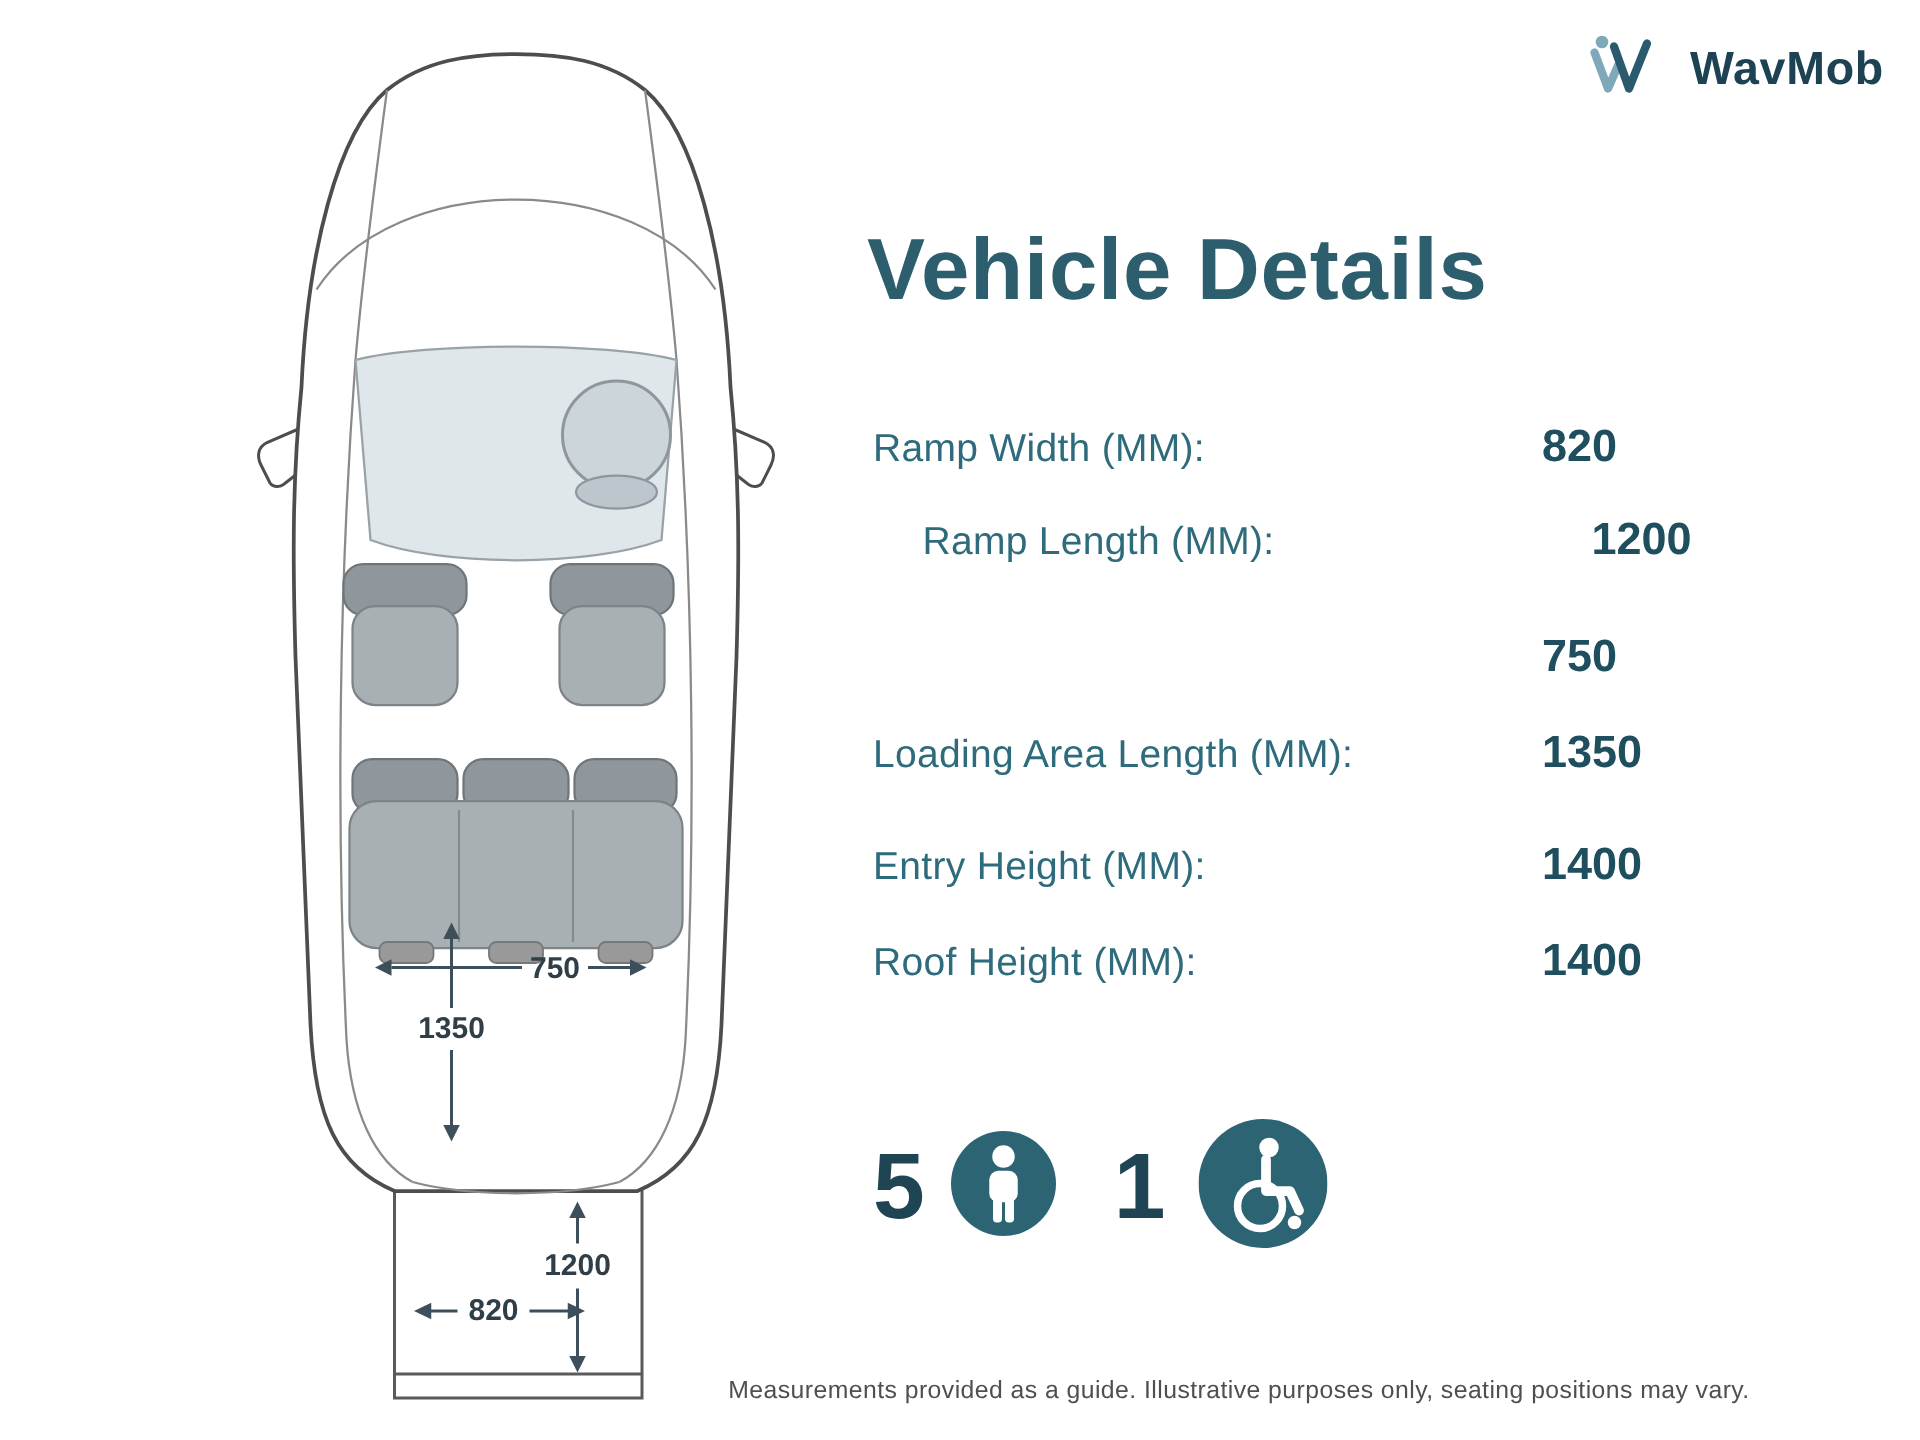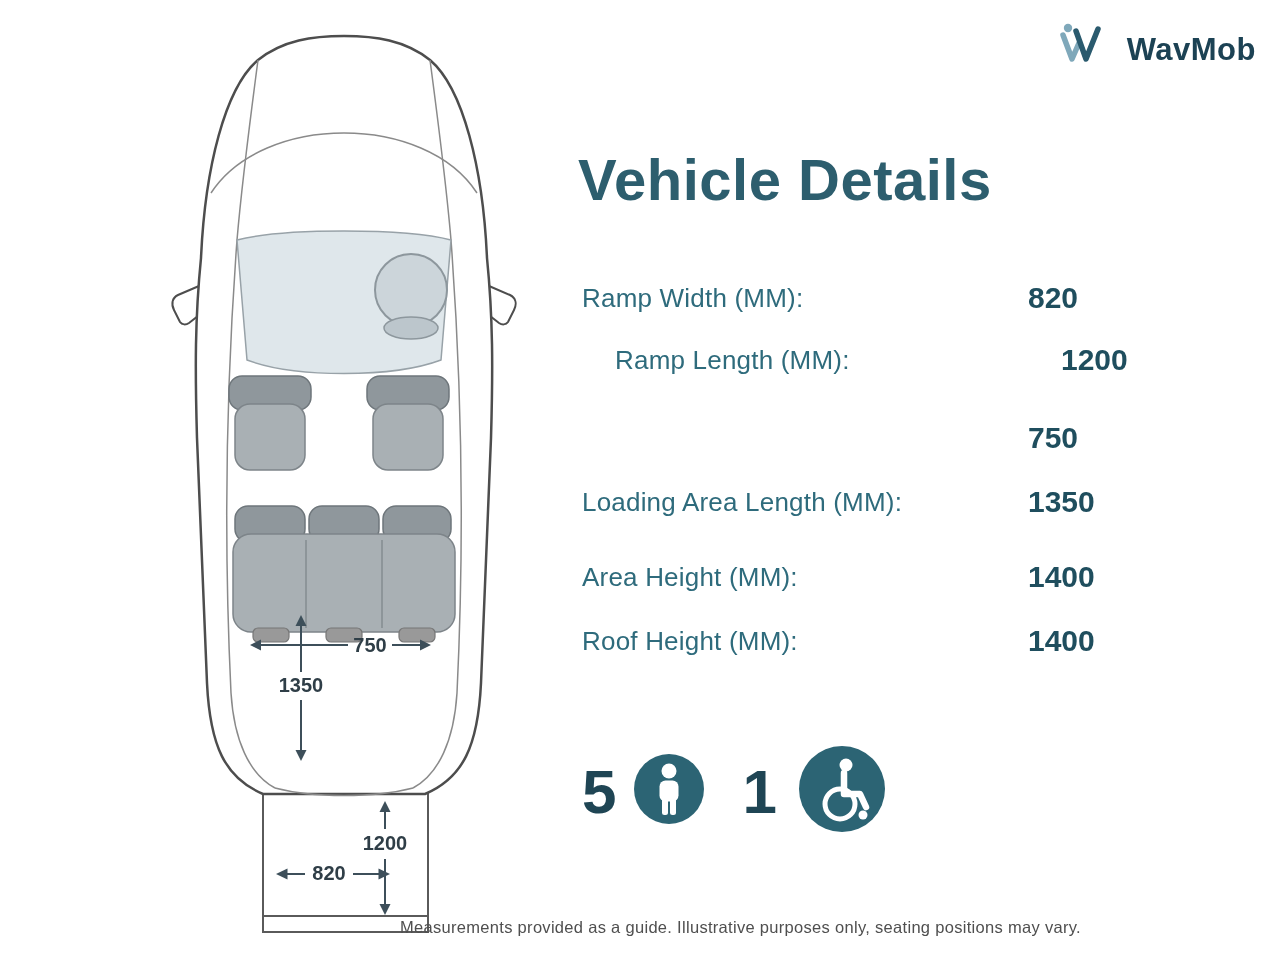--- a/index.html
+++ b/index.html
@@ -1,20 +1,20 @@
 <!DOCTYPE html>
 <html><head>
 <meta charset="utf-8">
 <style>
   * { box-sizing: border-box; }
   body { margin: 0; background: #fff; font-family: "Liberation Sans", sans-serif; }
   .page { position: relative; width: 1280px; height: 960px; overflow: hidden; background: #fff; }
 
   
-  .logo { position: absolute; top: 22px; right: 24px; display: flex; align-items: flex-end; gap: 22px; }
+  .logo { position: absolute; top: 22px; right: 24px; display: flex; align-items: center; gap: 22px; }
   .logo-text { font-size: 31px; font-weight: 700; color: #1c4254; letter-spacing: .5px; }
 
   
   .diagram { position: absolute; left: 163px; top: 28px; }
   .diagram svg text { font-size: 20px; font-weight: 600; fill: #2f3e47; text-anchor: middle; }
   .dim-line { stroke: #3d4f5a; stroke-width: 2; }
   .dim-head { fill: #3d4f5a; }
 
   
   .title { position: absolute; left: 578px; top: 146px; font-size: 58px; font-weight: 800;
@@ -25,21 +25,21 @@
   .spec-row .value { position: absolute; left: 446px; font-size: 30px; font-weight: 700; color: #1f4e5e; }
   .m18 { margin-bottom: 18px; } .m34 { margin-bottom: 34px; margin-left: 33px; }
   .m20 { margin-bottom: 20px; } .m42 { margin-bottom: 31px; }
 
   
   .capacity { position: absolute; left: 582px; top: 746px; height: 90px; display: flex; align-items: center; }
   .cap-num { font-size: 62px; font-weight: 700; color: #1f4554; }
   .cap-gap-s { width: 18px; } .cap-gap-l { width: 38px; } .cap-gap-m { width: 22px; }
 
   
-  .footer { position: absolute; left: 400px; right: 28px; top: 918px; text-align: left;
+  .footer { position: absolute; left: 400px; right: 28px; top: 918px; text-align: center;
             font-size: 16.5px; color: #4f4f4f; letter-spacing: .3px; }
 </style>
 </head>
 <body>
 
 <div class="page">
 
   <div class="logo">
     <span>
       <svg width="46" height="42" viewBox="0 0 46 42">
@@ -150,21 +150,21 @@
       <span class="value">1200</span>
     </div>
     <div class="spec-row m20">
       <span class="value">750</span>
     </div>
     <div class="spec-row m42">
       <span class="label">Loading Area Length (MM):</span>
       <span class="value">1350</span>
     </div>
     <div class="spec-row m20">
-      <span class="label">Area Height (MM):</span>
+      <span class="label">Entry Height (MM):</span>
       <span class="value">1400</span>
     </div>
     <div class="spec-row">
       <span class="label">Roof Height (MM):</span>
       <span class="value">1400</span>
     </div>
   </div>
 
   <div class="capacity">
     <span class="cap-num">5</span>

